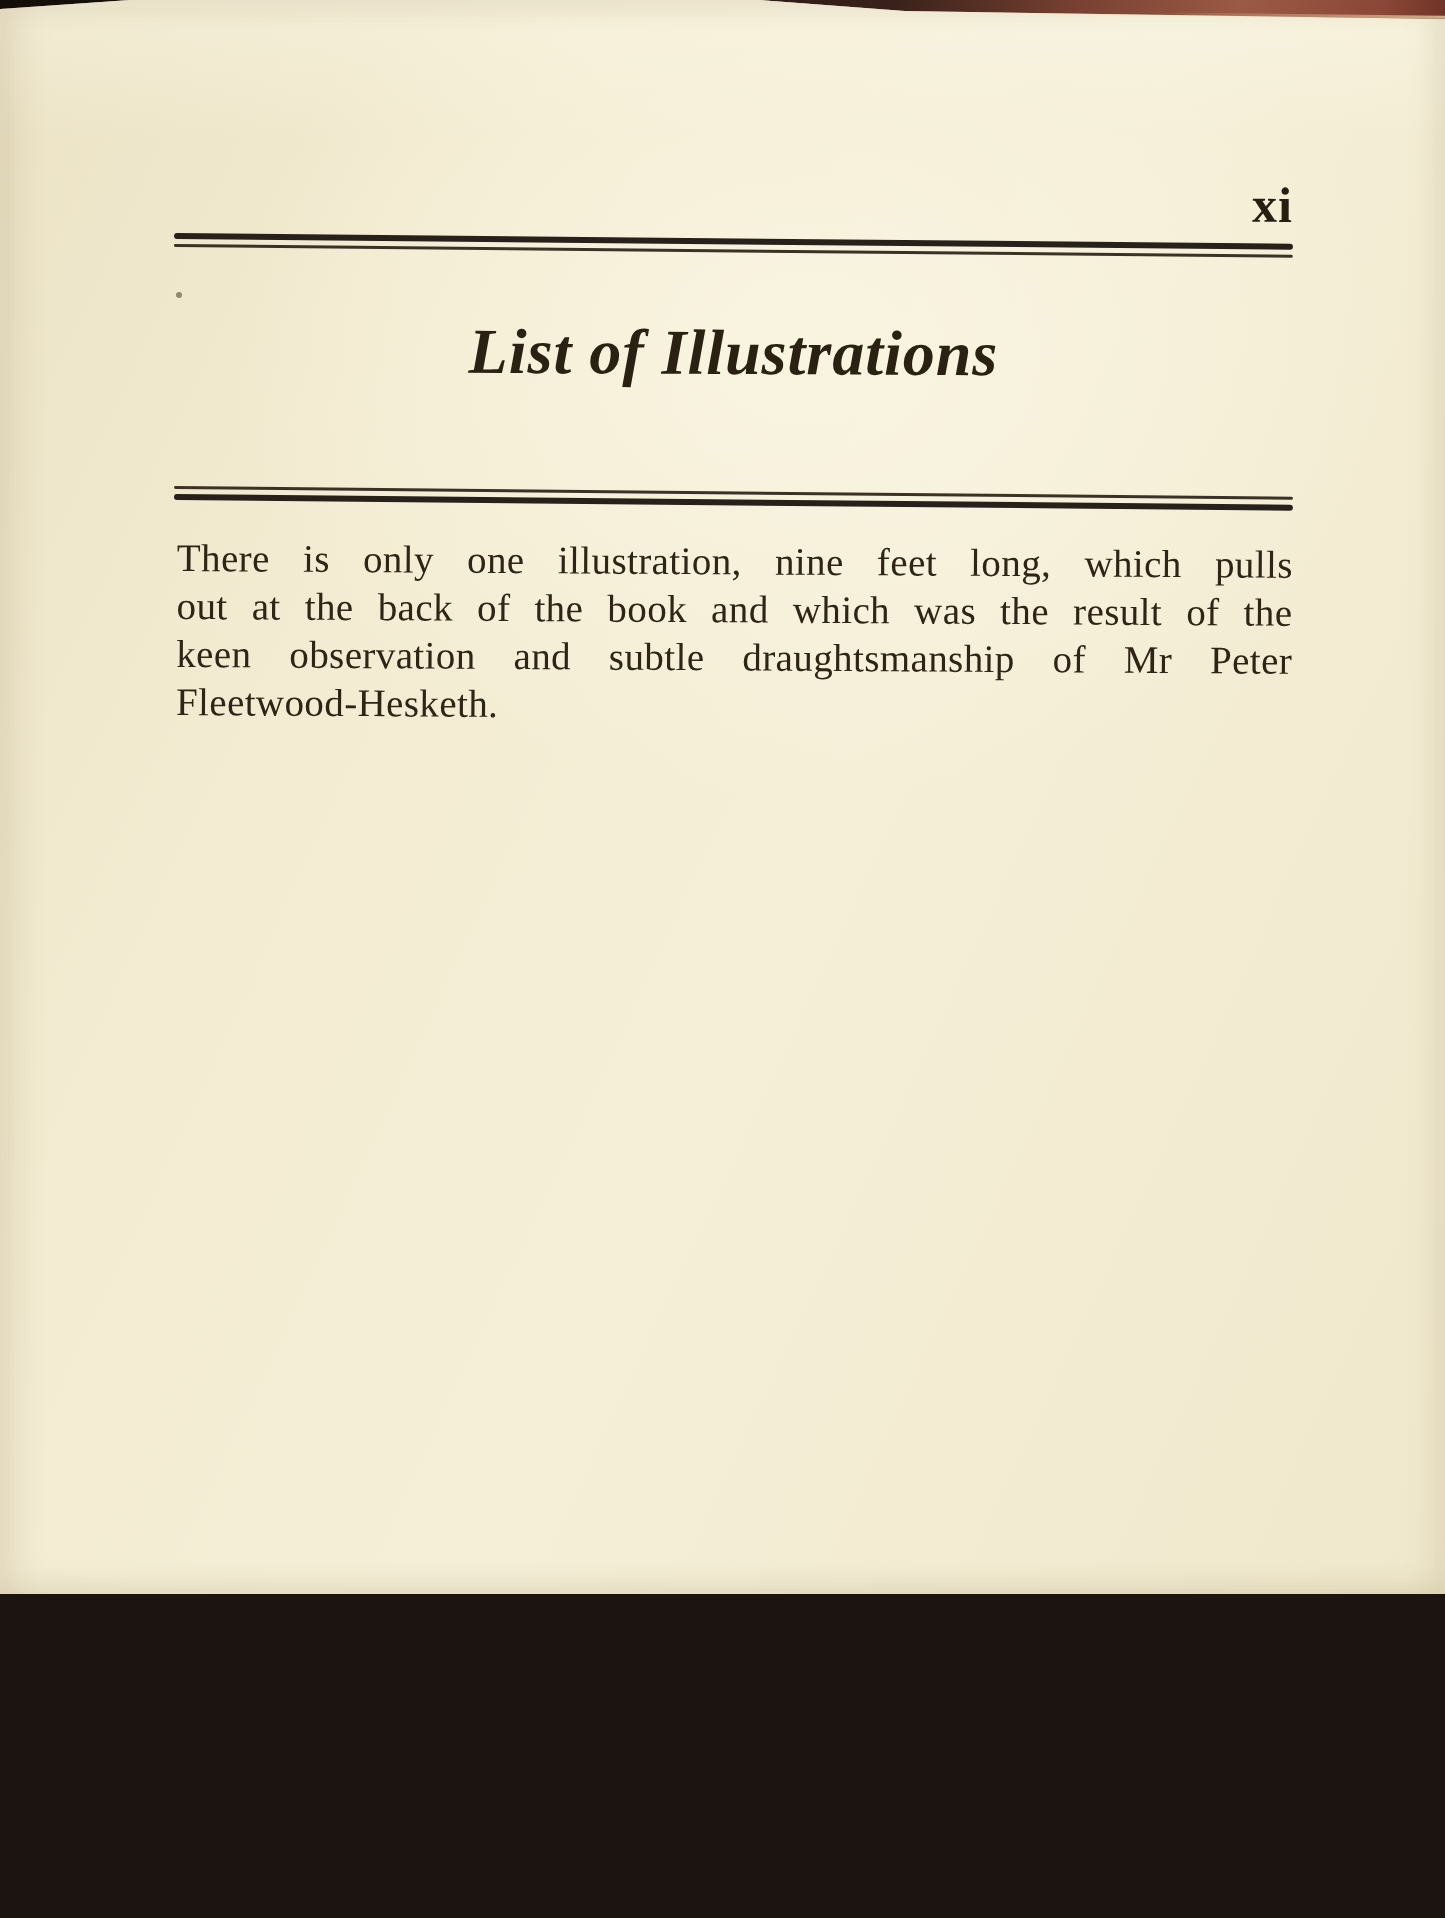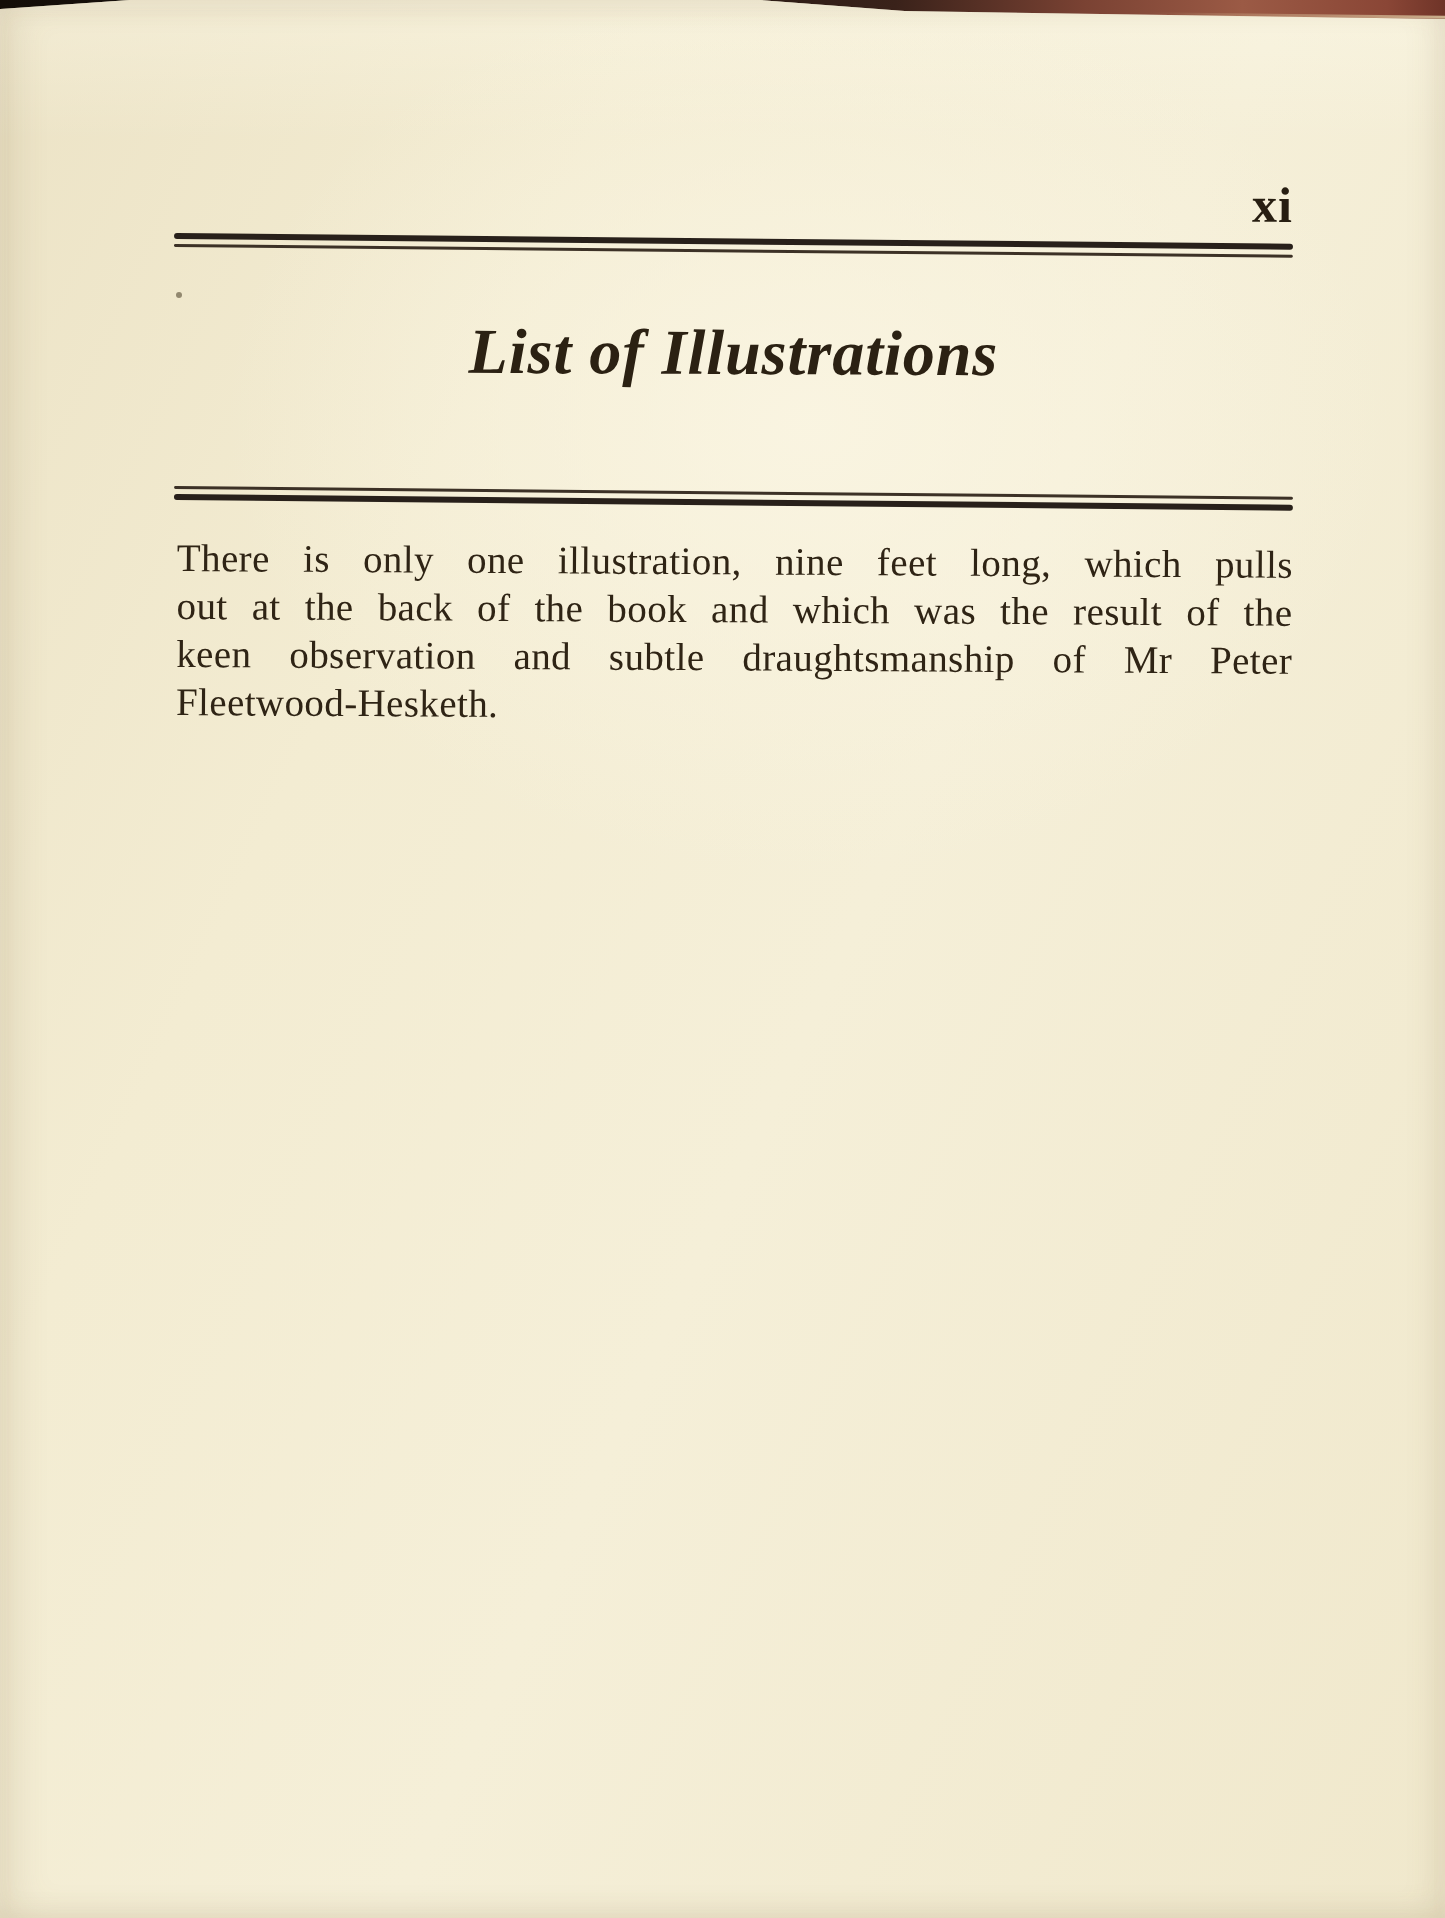--- a/index.html
+++ b/index.html
@@ -4,21 +4,21 @@
 <style>
   html, body {
     margin: 0;
     padding: 0;
     background: #1b1410;
   }
 
   .photo {
     position: relative;
     width: 1445px;
-    height: 1918px;
+    height: 1594px;
     overflow: hidden;
     
     background: linear-gradient(90deg,
       #140e08 0%,
       #241711 45%,
       #3a221a 62%,
       #7a4233 75%,
       #9b5a45 86%,
       #8a4636 96%,
       #6f3428 100%);

